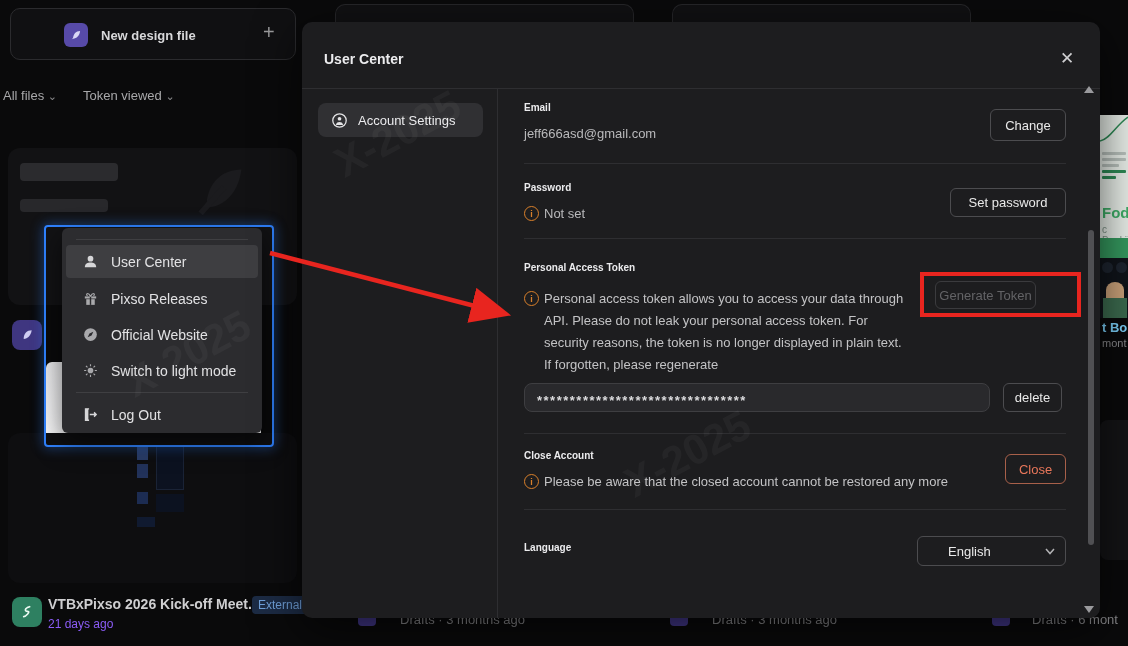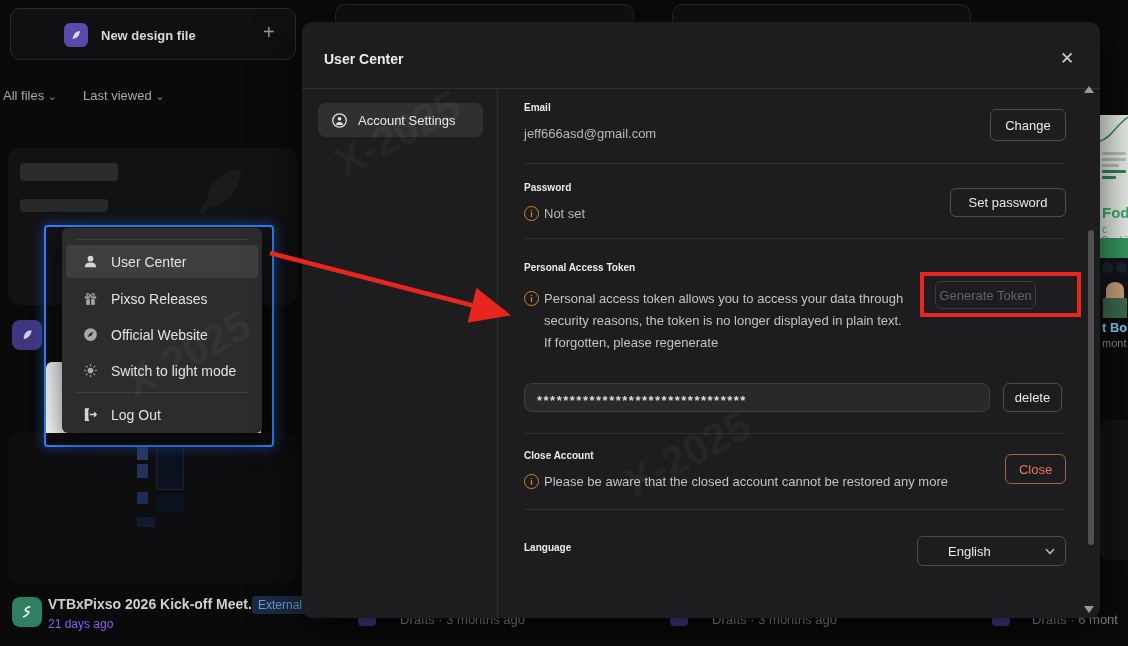--- a/index.html
+++ b/index.html
@@ -35,21 +35,21 @@
   </div>
   <span class="abs" style="left:90px;top:19px;font-size:13px;font-weight:600;color:#d8d8da">New design file</span>
   <span class="abs" style="left:252px;top:12px;font-size:20px;color:#9a9a9c">+</span>
 </div>
 
 <div class="abs" style="left:3px;top:88px;font-size:13px;color:#a8a8aa">
   <span>All files</span>
   <span style="font-size:11px;color:#8a8a8c">⌄</span>
 </div>
 <div class="abs" style="left:83px;top:88px;font-size:13px;color:#a8a8aa">
-  <span>Last viewed</span>
+  <span>Token viewed</span>
   <span style="font-size:11px;color:#8a8a8c">⌄</span>
 </div>
 
 <div class="abs" style="left:8px;top:148px;width:289px;height:157px;background:#121214;border-radius:12px">
   <svg class="abs" style="left:178px;top:4px" width="70" height="76" viewBox="0 0 24 24">
     <path d="M7 18 C7 10 12 5 19 5 C18 13 13 18 7 18 Z" fill="#1b1b1e"></path>
       <path d="M5 20 L13 11" stroke="#1b1b1e" stroke-width="2"></path>
     </svg>
   <div class="abs skel" style="left:12px;top:15px;width:98px;height:18px"></div>
   <div class="abs skel" style="left:12px;top:51px;width:88px;height:13px;background:#28282b"></div>
@@ -195,20 +195,21 @@
   <div class="abs btn" style="left:648px;top:166px;width:116px;height:29px">
     <span>Set password</span>
   </div>
   <div class="abs divider" style="left:222px;top:216px;width:542px"></div>
 
   <span class="abs label" style="left:222px;top:240px">Personal Access Token</span>
   <div class="abs" style="left:222px;top:266px;display:flex;gap:5px;align-items:flex-start">
     <span class="info-i" style="margin-top:3px">i</span>
     <div style="font-size:13px;color:#c3c3c5;line-height:22px">
       <div>Personal access token allows you to access your data through</div>
+      <div>API. Please do not leak your personal access token. For</div>
       <div>security reasons, the token is no longer displayed in plain text.</div>
       <div>If forgotten, please regenerate</div>
     </div>
   </div>
   <div class="abs btn" style="left:633px;top:259px;width:101px;height:28px;border-color:#3b3b3e;color:#636366;cursor:default">
     <span>Generate Token</span>
   </div>
   <div class="abs" style="left:222px;top:361px;width:466px;height:29px;background:#29292c;border:1px solid #3e3e41;border-radius:8px;display:flex;align-items:center;padding-left:12px;box-sizing:border-box">
     <span style="font-size:13px;font-weight:700;letter-spacing:1.5px;color:#dcdcde;line-height:8px;margin-top:6px">********************************</span>
   </div>

